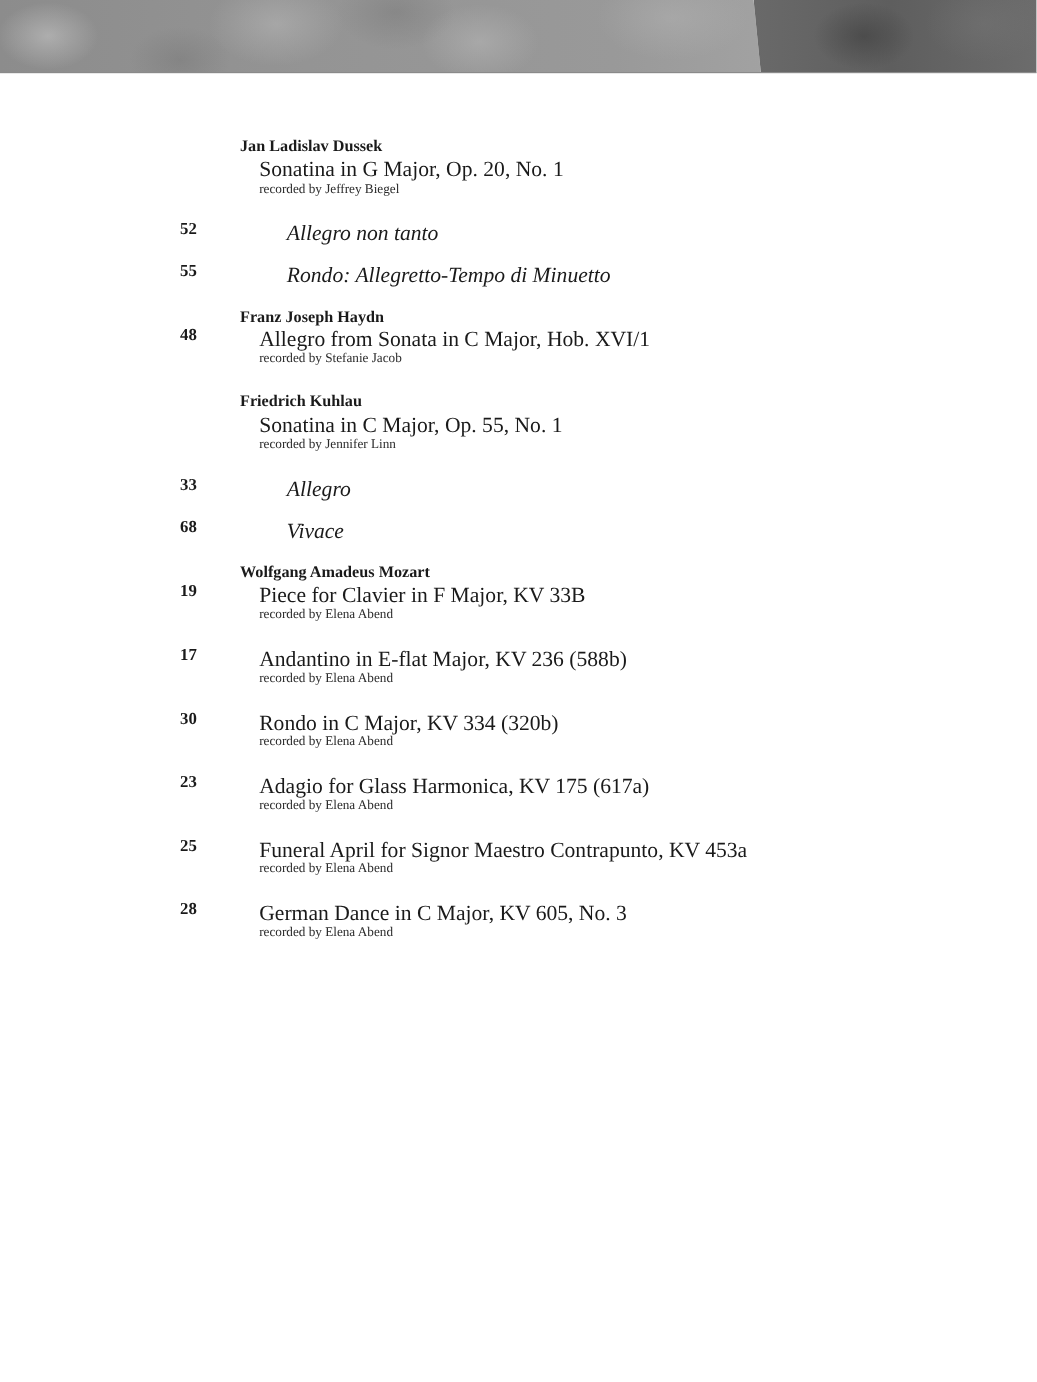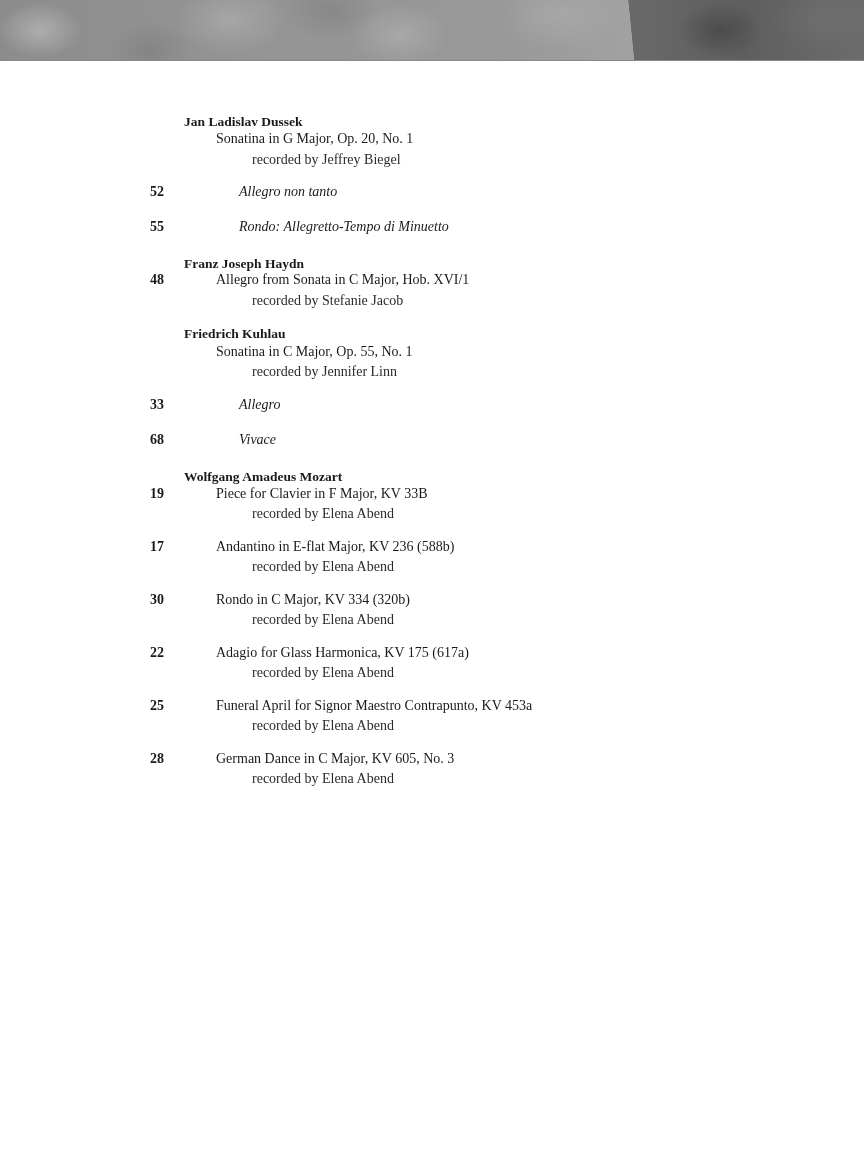--- a/index.html
+++ b/index.html
@@ -57,39 +57,38 @@
       white-space: nowrap;
     }
     .num {
       position: absolute;
       left: 150px;
       font-size: 14px;
       font-weight: bold;
     }
     .composer {
       position: absolute;
-      left: 184px;
+      left: 200px;
       font-size: 13.5px;
       font-weight: bold;
     }
     .title {
       position: absolute;
       left: 216px;
-      font-size: 14px;
+      font-size: 18px;
     }
     .title.movement {
       left: 239px;
       font-style: italic;
     }
     .credit {
       position: absolute;
       left: 216px;
-      font-size: 14px;
+      font-size: 11px;
       color: #2a2a2a;
-      margin-left: 36px;
     }
   </style>
 </head>
 <body>
 
 <div class="banner">
   <div class="banner-left"></div>
   <div class="banner-right"></div>
 </div>
 
@@ -149,21 +148,21 @@
     </div>
     <span class="credit" style="top:559px">recorded by Elena Abend</span>
 
     <div class="row" style="top:592px">
       <span class="num">30</span>
       <span class="title">Rondo in C Major, KV 334 (320b)</span>
     </div>
     <span class="credit" style="top:612px">recorded by Elena Abend</span>
 
     <div class="row" style="top:645px">
-      <span class="num">22</span>
+      <span class="num">23</span>
       <span class="title">Adagio for Glass Harmonica, KV 175 (617a)</span>
     </div>
     <span class="credit" style="top:665px">recorded by Elena Abend</span>
 
     <div class="row" style="top:698px">
       <span class="num">25</span>
       <span class="title">Funeral April for Signor Maestro Contrapunto, KV 453a</span>
     </div>
     <span class="credit" style="top:718px">recorded by Elena Abend</span>
 

